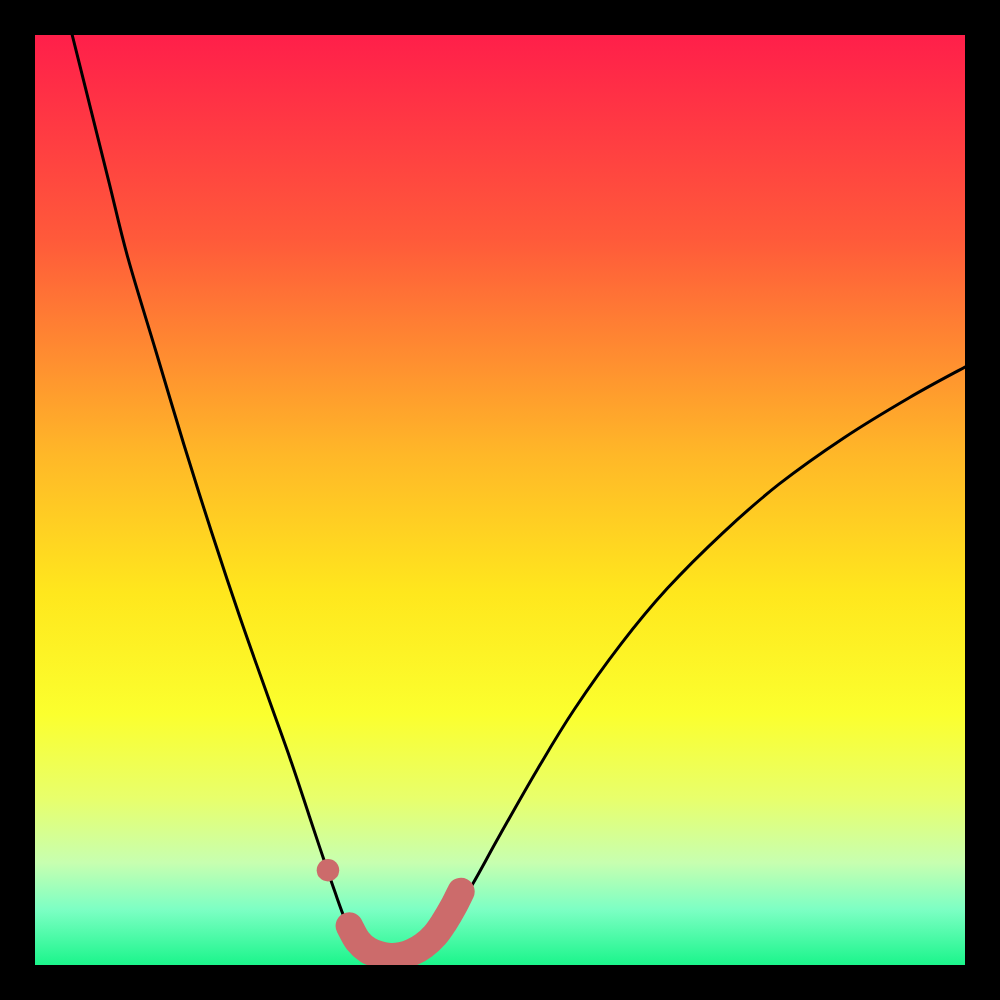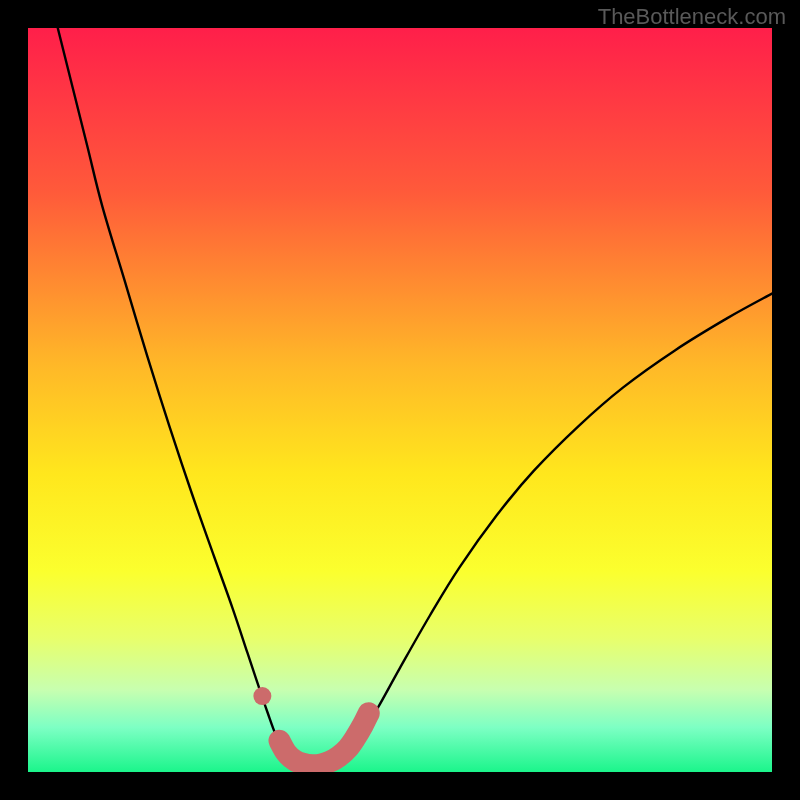--- a/index.html
+++ b/index.html
@@ -38,21 +38,20 @@
     font-family: Arial, Helvetica, sans-serif;
   }
   svg {
     display: block;
   }
 </style>
 </head>
 <body>
 
 <div class="frame">
-  <div class="watermark">TheBottleneck.com</div>
   <div class="plot-area">
     <svg id="chart-svg" width="744" height="744" viewBox="0 0 744 744" preserveAspectRatio="none">
       <defs>
         <linearGradient id="bg-grad" x1="0" y1="0" x2="0" y2="1">
             <stop offset="0%" stop-color="#ff1f4a"></stop>
             <stop offset="22%" stop-color="#ff5a3a"></stop>
             <stop offset="45%" stop-color="#ffb728"></stop>
             <stop offset="60%" stop-color="#ffe71d"></stop>
             <stop offset="73%" stop-color="#fbff2e"></stop>
             <stop offset="82%" stop-color="#e8ff6b"></stop>

